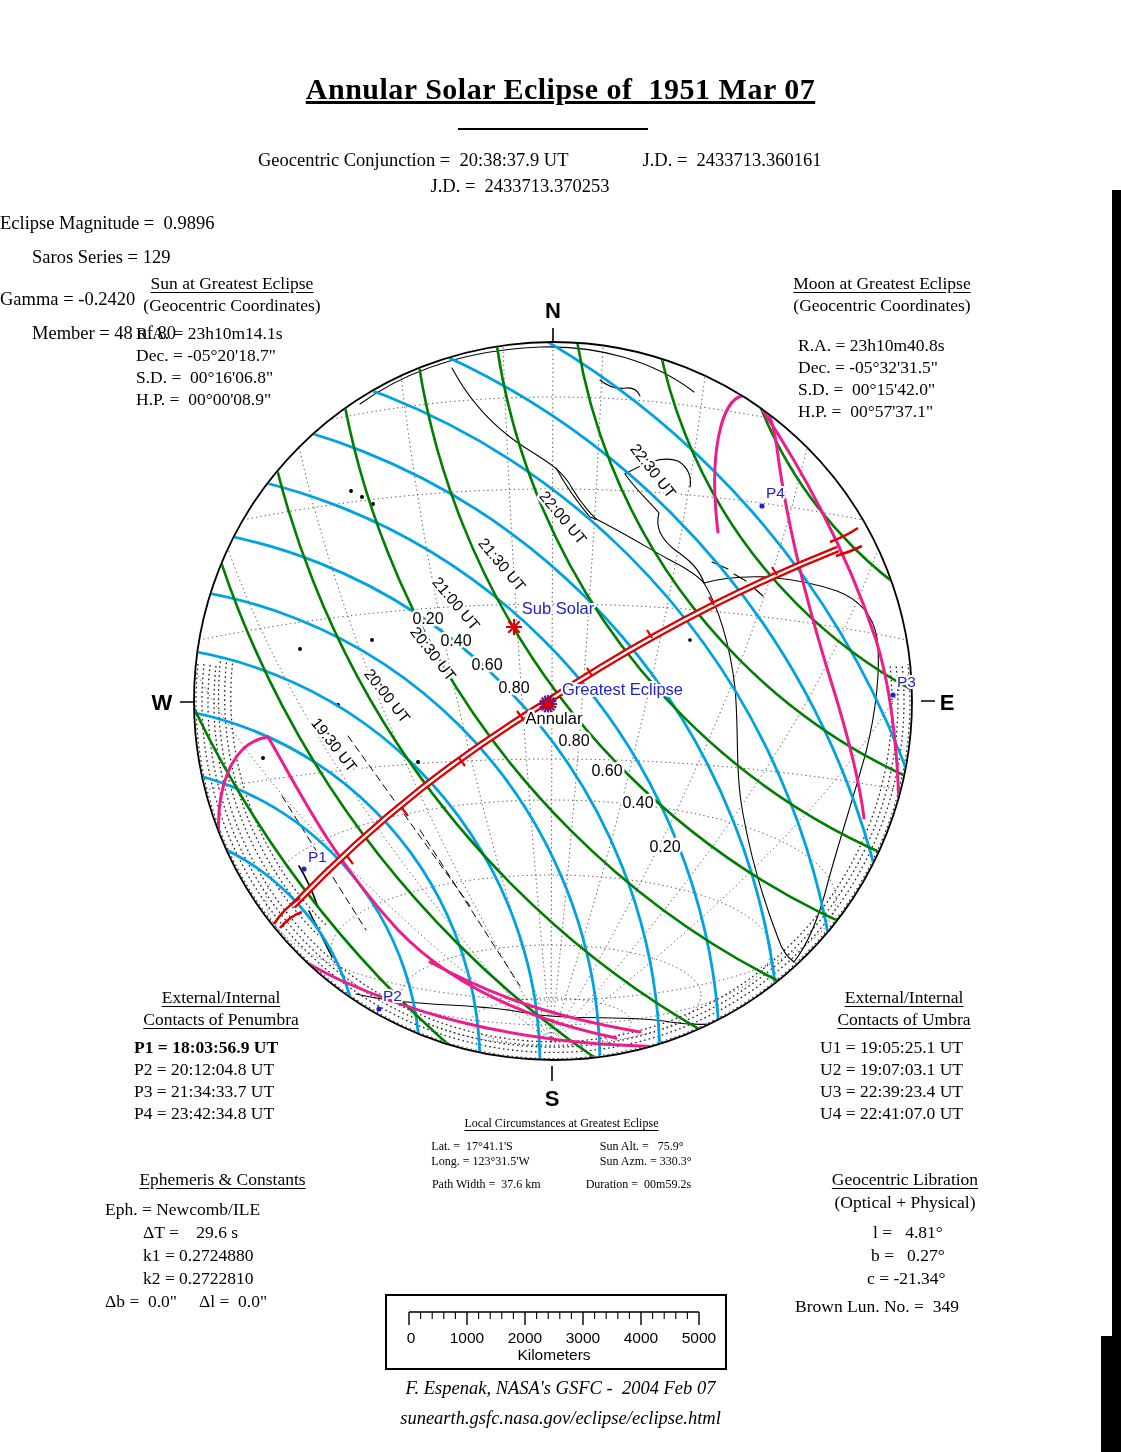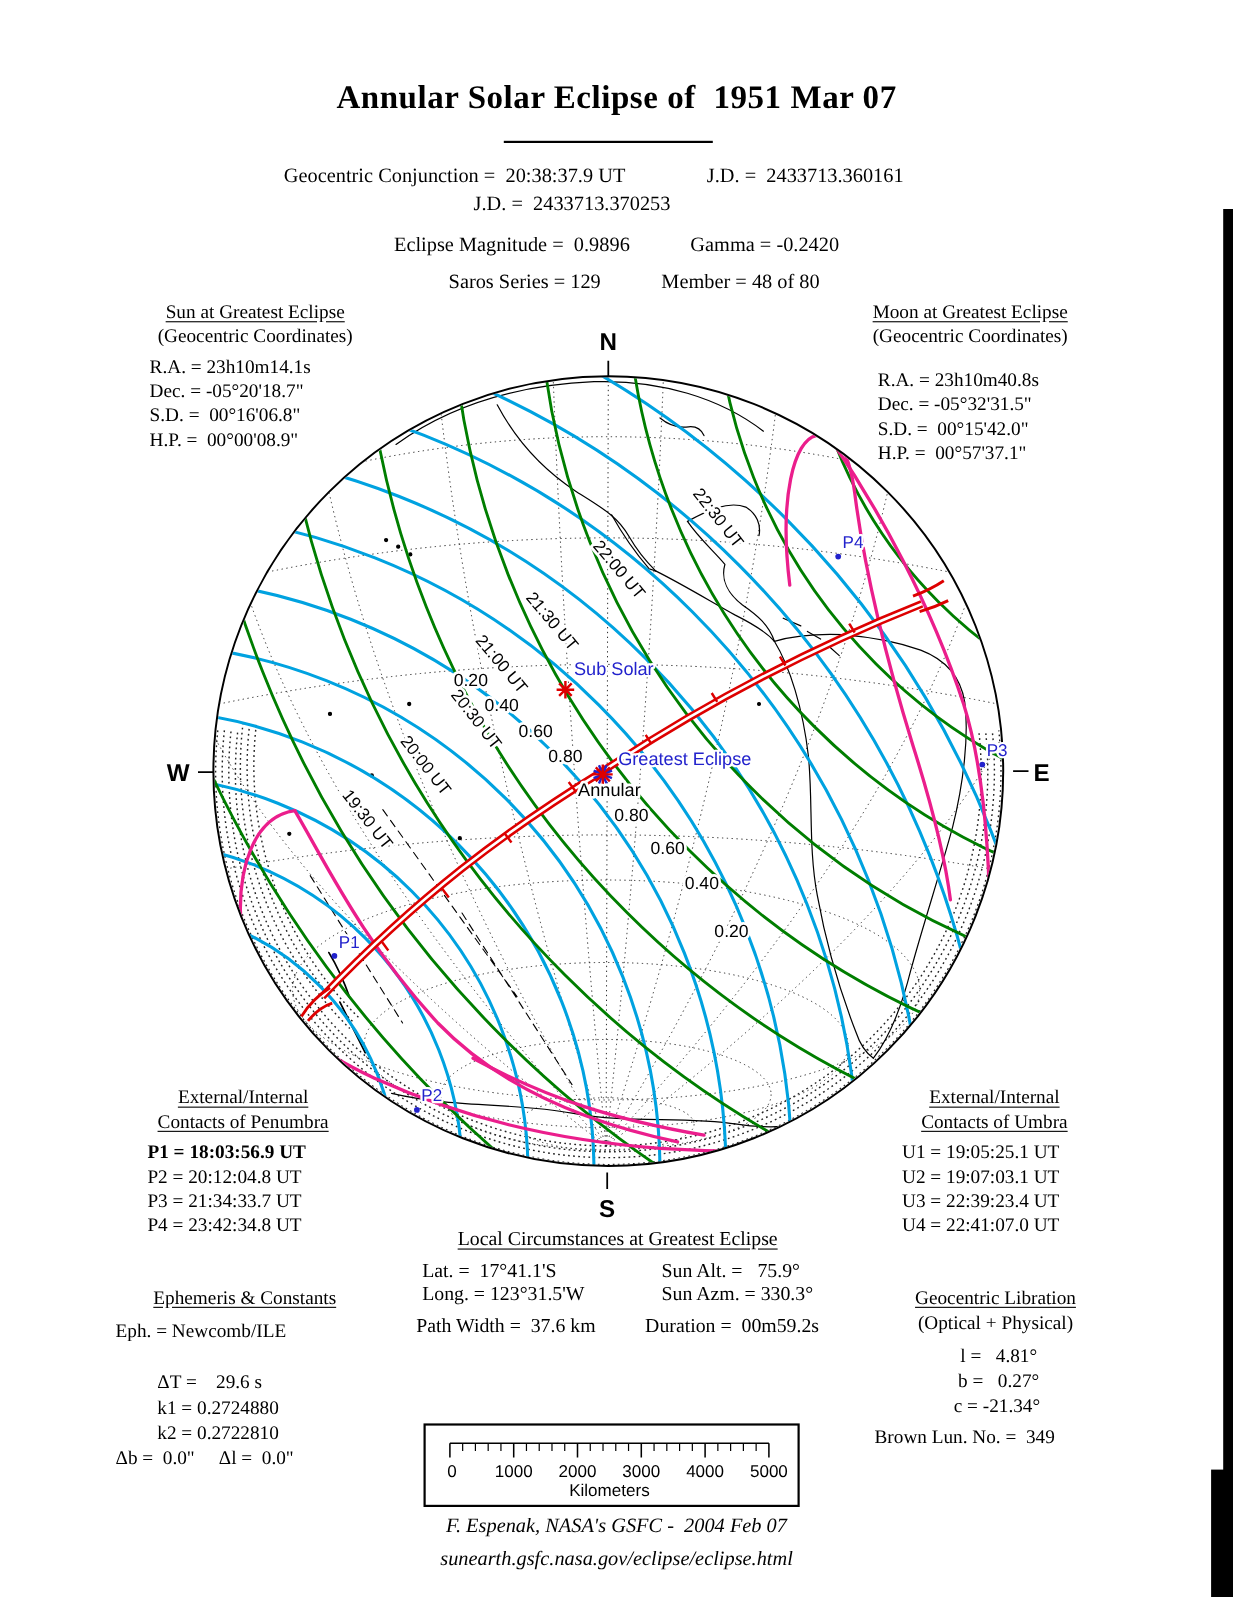--- a/index.html
+++ b/index.html
@@ -6,21 +6,21 @@
   .page{position:relative;width:1121px;height:1452px;background:#fff;color:#000;
         font-family:"Liberation Serif",serif;overflow:hidden;}
   .abs{position:absolute;}
   .ctr{left:0;right:0;text-align:center;}
   .pre{white-space:pre;}
   .title{font-size:30px;font-weight:bold;letter-spacing:.5px;}
   .titleline{border-top:2px solid #000;}
   .hrow{display:flex;justify-content:center;font-size:18.5px;}
   .hrow .l{width:400px;text-align:right;white-space:pre;}
   .hrow .r{width:310px;text-align:left;margin-left:50px;white-space:pre;}
-  .hrow2{display:flex;justify-content:center;gap:55px;font-size:18.5px;white-space:pre;}
+  .hrow2{display:flex;justify-content:center;gap:55px;font-size:18.5px;white-space:pre;flex-direction:column;}
   .blk{font-size:17.5px;line-height:22px;}
   .blk .bt{text-decoration:underline;text-underline-offset:3px;text-align:center;}
   .blk .bs{text-align:center;}
   .blk .ln{white-space:pre;}
   .it{font-style:italic;}
   .scalebox{border:2px solid #000;}
   svg text{font-family:"Liberation Sans",sans-serif;}
   .mlabel{paint-order:stroke;stroke:#fff;stroke-width:5px;stroke-linejoin:round;fill:#000;}
   .blab{paint-order:stroke;stroke:#fff;stroke-width:4px;stroke-linejoin:round;fill:#2222CC;}
   .compass{font-weight:bold;font-size:22px;fill:#000;}
@@ -186,21 +186,21 @@
       <text class="blab" font-size="15.5" x="383" y="1001">P2</text>
       <text class="blab" font-size="15.5" x="897" y="687">P3</text>
       <text class="blab" font-size="15.5" x="766" y="498">P4</text>
       <circle cx="304" cy="869" r="2.6" fill="#2222CC"></circle>
       <circle cx="379" cy="1009" r="2.6" fill="#2222CC"></circle>
       <circle cx="893" cy="695" r="2.6" fill="#2222CC"></circle>
       <circle cx="762" cy="506" r="2.6" fill="#2222CC"></circle>
     </g>
   </svg>
 
-  <div class="abs ctr title pre" style="top:72px;">Annular Solar Eclipse of  1951 Mar 07</div>
+  <div class="abs ctr title pre" style="top:72px;text-decoration:underline;">Annular Solar Eclipse of  1951 Mar 07</div>
   <div class="abs titleline" style="top:128px;left:458px;width:190px;"></div>
 
   <div class="abs hrow" style="top:150px;left:0;right:0;gap:24px;">
     <span class="l">Geocentric Conjunction =  20:38:37.9 UT</span>
     <span class="r">J.D. =  2433713.360161</span>
   </div>
   <div class="abs hrow" style="top:176px;left:0;right:0;">
     <span class="r">J.D. =  2433713.370253</span>
   </div>
   <div class="abs hrow2" style="top:213px;left:0;right:0;">
@@ -245,21 +245,21 @@
   <div class="abs blk" style="top:986px;left:808px;width:192px;">
     <div class="bt">External/Internal</div>
     <div class="bt">Contacts of Umbra</div>
     <div style="height:6px"></div>
     <div class="ln" style="padding-left:12px;">U1 = 19:05:25.1 UT</div>
     <div class="ln" style="padding-left:12px;">U2 = 19:07:03.1 UT</div>
     <div class="ln" style="padding-left:12px;">U3 = 22:39:23.4 UT</div>
     <div class="ln" style="padding-left:12px;">U4 = 22:41:07.0 UT</div>
   </div>
 
-  <div class="abs" style="top:1116px;left:2px;right:0;text-align:center;font-size:18px;">
+  <div class="abs" style="top:1116px;left:2px;right:0;text-align:center;font-size:12px;">
     <div style="text-decoration:underline;text-underline-offset:3px;">Local Circumstances at Greatest Eclipse</div>
     <div style="height:8px"></div>
     <div style="display:flex;justify-content:center;gap:70px;">
       <div style="text-align:left;">
         <div class="pre">Lat. =  17°41.1'S</div>
         <div class="pre">Long. = 123°31.5'W</div>
       </div>
       <div style="text-align:left;">
         <div class="pre">Sun Alt. =   75.9°</div>
         <div class="pre">Sun Azm. = 330.3°</div>
@@ -269,21 +269,21 @@
     <div style="display:flex;justify-content:center;gap:45px;">
       <span class="pre">Path Width =  37.6 km</span>
       <span class="pre">Duration =  00m59.2s</span>
     </div>
   </div>
 
   <div class="abs blk" style="top:1168px;left:105px;width:235px;line-height:23px;">
     <div class="bt">Ephemeris &amp; Constants</div>
     <div style="height:7px"></div>
     <div class="ln">Eph. = Newcomb/ILE</div>
-    <div class="ln" style="padding-left:38px;margin-top:24px;">ΔT =    29.6 s</div>
+    <div class="ln" style="padding-left:38px;">ΔT =    29.6 s</div>
     <div class="ln" style="padding-left:38px;">k1 = 0.2724880</div>
     <div class="ln" style="padding-left:38px;">k2 = 0.2722810</div>
     <div class="ln">Δb =  0.0"     Δl =  0.0"</div>
   </div>
 
   <div class="abs blk" style="top:1168px;left:795px;width:220px;line-height:23px;">
     <div class="bt">Geocentric Libration</div>
     <div class="bs">(Optical + Physical)</div>
     <div style="height:7px"></div>
     <div class="ln" style="padding-left:78px;">l =   4.81°</div>

